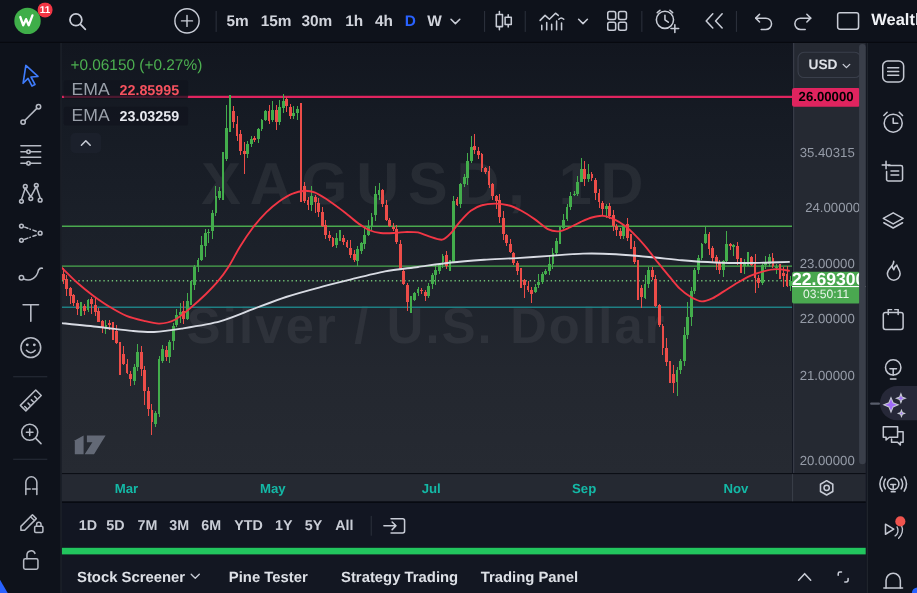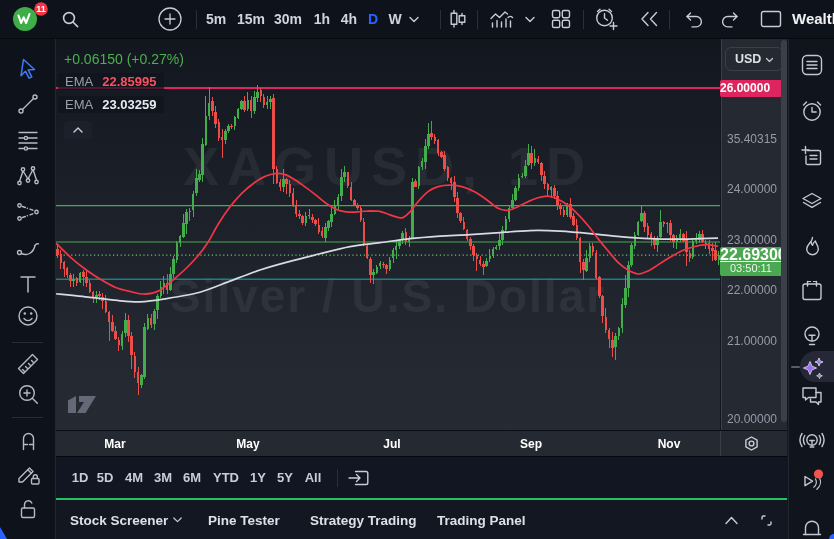--- a/index.html
+++ b/index.html
@@ -43,67 +43,67 @@
   #ai-dash{position:absolute;left:2px;width:9px;height:2px;background:#585d6b;border-radius:1px;}
 
   
   #chartpane{position:absolute;left:56px;top:39px;width:664px;height:391px;
      background:linear-gradient(180deg,#12161f 0%,#161b24 18%,#1c212a 48%,#23272f 76%,#262a32 100%);
      z-index:1;}
   #legend{position:absolute;left:2px;top:12px;z-index:5;}
   #legend-change{color:#4caf50;font-size:14px;font-weight:500;margin-left:6px;}
   .lgrow{margin-top:6px;height:17px;line-height:17px;background:rgba(16,20,29,.72);
          display:inline-block;padding:0 8px 0 7px;font-size:13px;border-radius:2px;}
-  .lgrow .lb{color:#9aa0aa;margin-right:9px;font-size:13px;}
+  .lgrow .lb{color:#9aa0aa;margin-right:9px;font-size:16px;}
   .lgrow .vl{font-weight:700;}
   #lg-collapse{position:absolute;left:8px;top:82px;width:28px;height:18px;
      background:#1b202b;border-radius:4px;display:flex;align-items:center;
      justify-content:center;cursor:pointer;}
 
   
   #praxis{position:absolute;left:721px;top:39px;width:66px;height:391px;
           background:#252932;border-left:1px solid #3a3f4a;z-index:10;}
   .ptick{position:absolute;left:0;width:60px;text-align:center;color:#959ba7;
          font-size:12px;height:14px;line-height:14px;}
   #usd-box{position:absolute;left:3px;top:8px;width:58px;height:24px;
      border:1px solid #3a3f4b;border-radius:6px;color:#dde0e6;font-size:12.5px;
      font-weight:600;line-height:22px;padding-left:9px;cursor:pointer;}
   #alert-badge{position:absolute;left:-2px;top:41px;width:62px;height:17px;
-     background:#e0245f;color:#ffffff;font-size:12px;font-weight:700;
+     background:#e0245f;color:#000000;font-size:12px;font-weight:700;text-align:center;
      line-height:17px;border-radius:2px;}
   #price-badge{position:absolute;left:-2px;top:208px;width:62px;height:29px;
      background:#4aa850;border-radius:2px;text-align:center;color:#fff;}
   #price-badge .p{font-size:16px;font-weight:700;line-height:15px;text-decoration:underline;}
   #price-badge .c{font-size:11px;line-height:13px;color:rgba(255,255,255,.88);}
 
   
   #vscroll{position:absolute;left:781px;top:40px;width:6px;height:382px;
            background:#3a3f4a;border-radius:3px;z-index:15;}
 
   
   #timeband{position:absolute;left:56px;top:430px;width:731px;height:26px;
             background:#252932;border-top:1px solid #0b0e15;z-index:10;}
   .mtick{position:absolute;top:0;width:40px;margin-left:-20px;text-align:center;
-         color:#ffffff;font-size:12px;font-weight:600;height:26px;line-height:26px;}
+         color:#14b8a6;font-size:12px;font-weight:600;height:26px;line-height:26px;}
   #tb-vline{position:absolute;left:664px;top:0;width:1px;height:26px;background:#383d47;}
   #gear{position:absolute;left:686px;top:4px;width:19px;height:19px;cursor:pointer;}
 
   
   #rangerow{position:absolute;left:56px;top:456px;width:731px;height:42px;
             background:#121622;border-top:1px solid #04060b;z-index:10;}
   .rbtn{position:absolute;top:0;height:42px;line-height:42px;color:#c9cdd6;
         font-size:13px;font-weight:700;cursor:pointer;text-align:center;}
   #rr-sep{position:absolute;left:281px;top:12px;width:1px;height:18px;background:#2a2f3a;}
   #goto-date{position:absolute;left:291px;top:10px;width:23px;height:22px;cursor:pointer;}
   #rr-clock{position:absolute;right:8px;top:0;height:42px;line-height:42px;
             color:#d1d4dc;font-size:13px;font-weight:600;}
 
   
   #statusbar{position:absolute;left:56px;top:498px;width:731px;height:41px;
-             background:#131722;border-top:2px solid #22c55e;z-index:10;}
+             background:#131722;border-top:6px solid #22c55e;z-index:10;}
   .sbtn{position:absolute;top:0;height:41px;line-height:41px;color:#dde0e6;
         font-size:13.5px;font-weight:700;cursor:pointer;}
   #sb-chev{position:absolute;left:116px;top:16px;}
   #sb-up{position:absolute;left:666px;top:11px;width:19px;height:19px;cursor:pointer;}
   #sb-max{position:absolute;left:701px;top:11px;width:19px;height:19px;cursor:pointer;}
 
   #corner-blue{position:absolute;left:0;top:527px;width:0;height:0;z-index:40;
     border-left:7px solid #2962ff;border-top:12px solid transparent;}
   #corner-dot{position:absolute;left:829px;top:534px;width:10px;height:10px;
     border-radius:50%;background:#2962ff;z-index:40;}
@@ -344,21 +344,21 @@
 
   <div id="praxis">
     <div id="usd-box">
       <span>USD</span>
       <svg width="9" height="7" viewBox="0 0 9 7" class="ico" style="position:absolute;right:8px;top:9px">
           <path d="M1.5 1.5l3 3 3-3" stroke-width="1.2"></path>
         </svg>
     </div>
     <div id="pticks">
         <div class="ptick" style="top: 93px;">35.40315</div>
-        <div class="ptick" style="top: 143px;">24.00000</div>
+        <div class="ptick" style="top: 143px; text-align: right;">24.00000</div>
         <div class="ptick" style="top: 194px;">23.00000</div>
         <div class="ptick" style="top: 244px;">22.00000</div>
         <div class="ptick" style="top: 295px;">21.00000</div>
         <div class="ptick" style="top: 345px; margin-top: 28px;">20.00000</div>
       </div>
     <div id="alert-badge">26.00000</div>
     <div id="price-badge">
       <div class="p">22.69300</div>
       <div class="c">03:50:11</div>
     </div>
@@ -379,21 +379,21 @@
       <svg width="19" height="19" viewBox="0 0 19 19" class="ico" stroke="#9da3ad" stroke-width="1.2">
         <path d="M9.5 2l5.6 3.2v6.6L9.5 15 3.9 11.8V5.2z"></path>
           <circle cx="9.5" cy="8.5" r="2.4"></circle>
       </svg>
     </div>
   </div>
 
   <div id="rangerow">
     <div class="rbtn" style="left:14px;width:20px">1D</div>
     <div class="rbtn" style="left:39px;width:20px">5D</div>
-    <div class="rbtn" style="left:67px;width:22px">4M</div>
+    <div class="rbtn" style="left:67px;width:22px">7M</div>
     <div class="rbtn" style="left:96px;width:22px">3M</div>
     <div class="rbtn" style="left:125px;width:22px">6M</div>
     <div class="rbtn" style="left:154px;width:32px">YTD</div>
     <div class="rbtn" style="left:192px;width:20px">1Y</div>
     <div class="rbtn" style="left:219px;width:20px">5Y</div>
     <div class="rbtn" style="left:246px;width:22px">All</div>
     <div id="rr-sep"></div>
     <div id="goto-date">
       <svg width="23" height="22" viewBox="0 0 23 22" class="ico" stroke-width="1.3">
         <path d="M8.5 4.5H19a1.8 1.8 0 0 1 1.8 1.8v9.4a1.8 1.8 0 0 1-1.8 1.8H8.5"></path>

